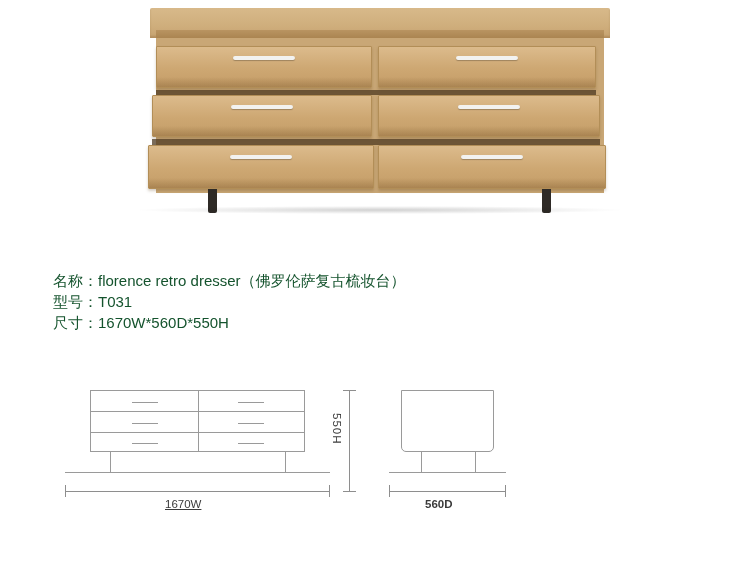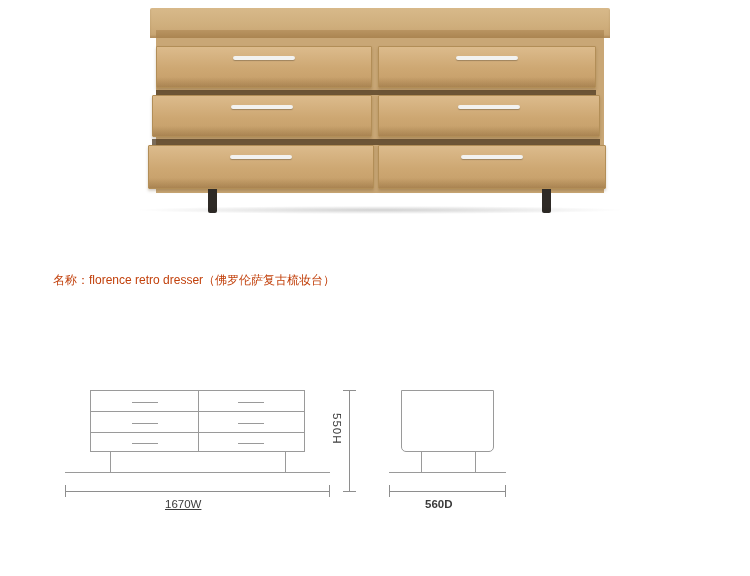--- a/index.html
+++ b/index.html
@@ -112,23 +112,23 @@
     height: 8px;
     background: radial-gradient(ellipse at center, rgba(0,0,0,.18) 0%, rgba(0,0,0,0) 72%);
   }
 
   
   .specs {
     position: absolute;
     left: 53px;
     top: 270px;
     width: 650px;
-    font-size: 12px;
+    font-size: 15px;
     line-height: 21px;
-    color: #c2410c;
+    color: #14532d;
   }
   .specs .row { white-space: nowrap; }
 
   
   .dims {
     position: absolute;
     left: 53px;
     top: 385px;
     width: 650px;
     height: 150px;
@@ -271,20 +271,22 @@
     </div>
 
     <div class="leg" style="left:58px; top:181px;"></div>
     <div class="leg" style="left:392px; top:181px;"></div>
   </div>
   <div class="shadow-floor"></div>
 </div>
 
 <div class="specs">
   <div class="row">名称：florence retro dresser（佛罗伦萨复古梳妆台）</div>
+  <div class="row">型号：T031</div>
+  <div class="row">尺寸：1670W*560D*550H</div>
 </div>
 
 <div class="dims">
 
   <div class="front-view">
     <div class="vline"></div>
     <div class="hline" style="top:20px;"></div>
     <div class="hline" style="top:41px;"></div>
     <div class="minihandle" style="left:41px;  top:11px;"></div>
     <div class="minihandle" style="left:147px; top:11px;"></div>

